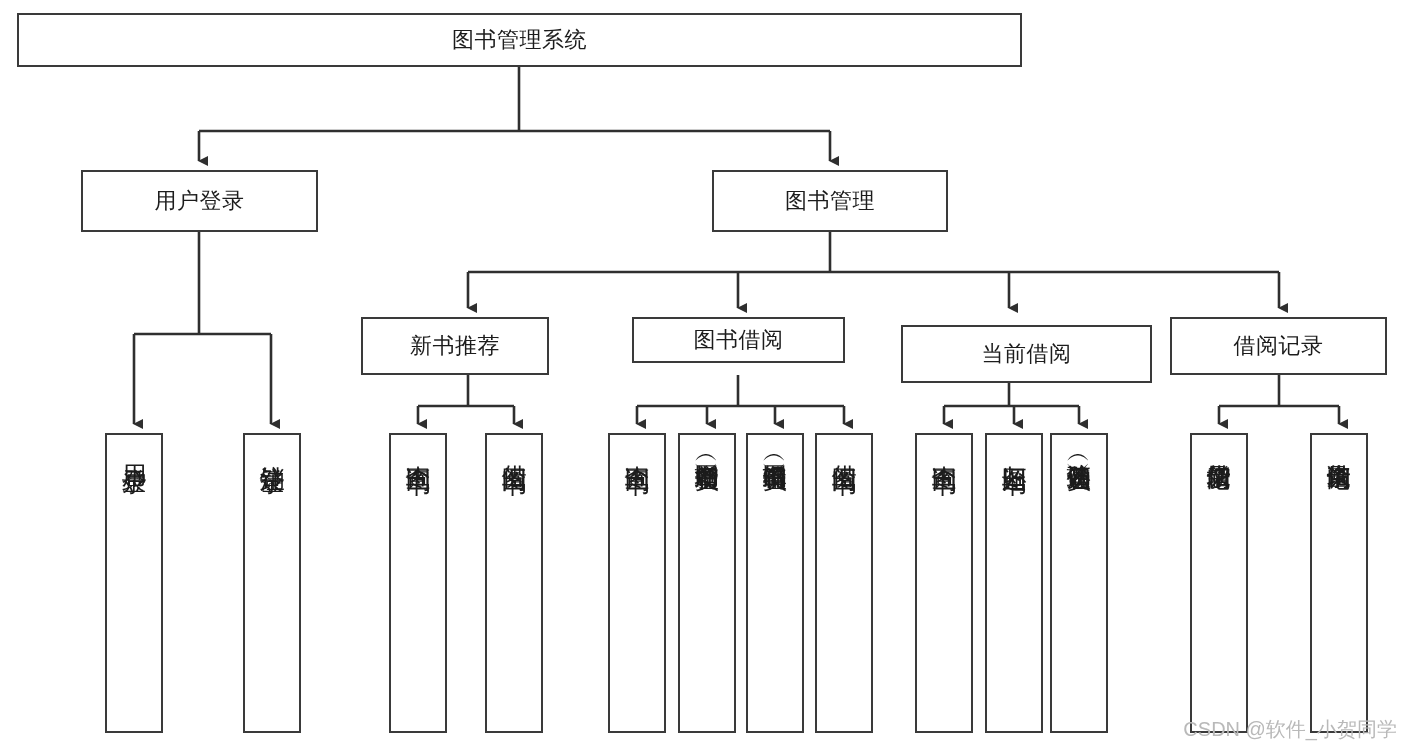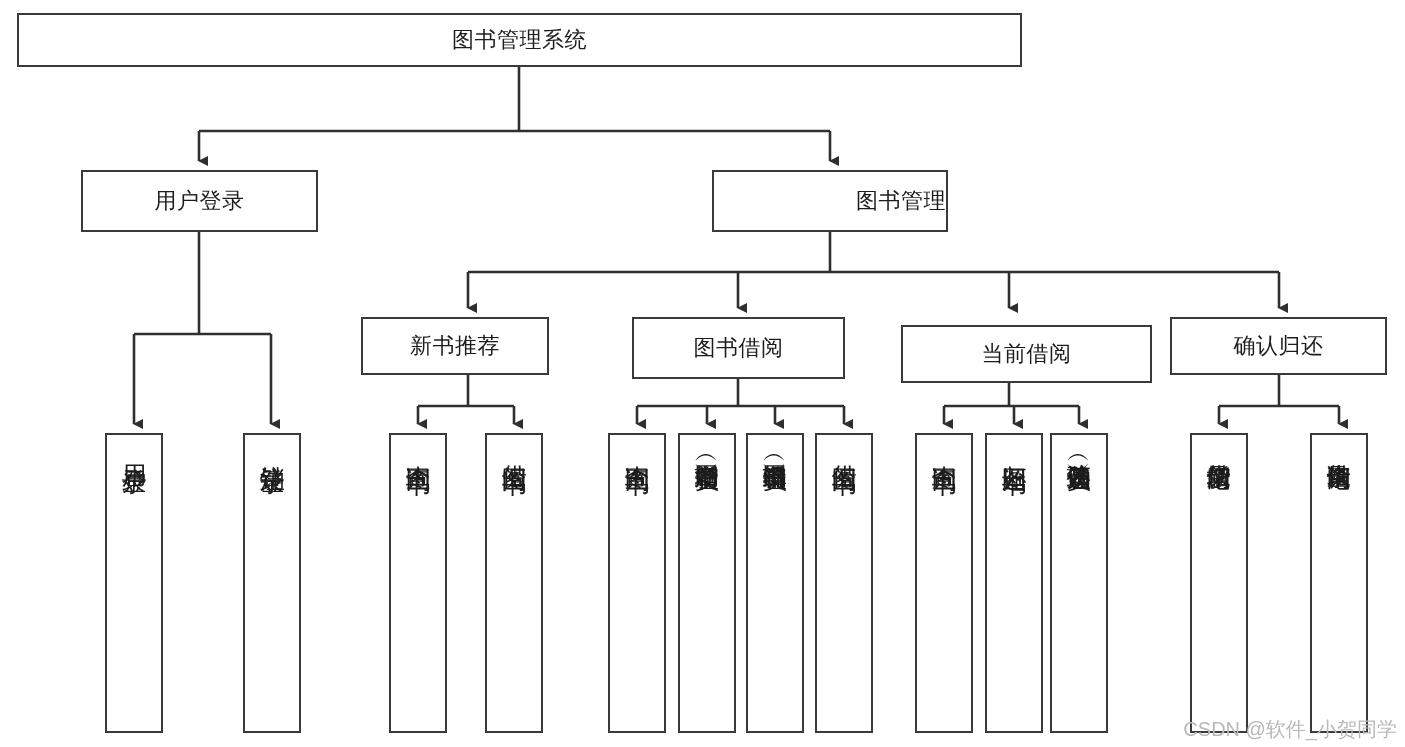--- a/index.html
+++ b/index.html
@@ -130,35 +130,35 @@
     </g>
   </svg>
 
   <div class="node node-root" style="left:17px; top:13px; width:1005px; height:54px;">
     <span class="label">图书管理系统</span>
   </div>
 
   <div class="node node-l2" style="left:81px; top:170px; width:237px; height:62px;">
     <span class="label">用户登录</span>
   </div>
-  <div class="node node-l2" style="left:712px; top:170px; width:236px; height:62px;justify-content:flex-end;">
+  <div class="node node-l2" style="left:712px; top:170px; width:236px; height:62px;">
     <span class="label">图书管理</span>
   </div>
 
   <div class="node node-l3" style="left:361px; top:317px; width:188px; height:58px;">
     <span class="label">新书推荐</span>
   </div>
-  <div class="node node-l3" style="left:632px; top:317px; width:213px; height:62px;">
+  <div class="node node-l3" style="left:632px; top:317px; width:213px; height:46px;">
     <span class="label">图书借阅</span>
   </div>
   <div class="node node-l3" style="left:901px; top:325px; width:251px; height:58px;">
     <span class="label">当前借阅</span>
   </div>
   <div class="node node-l3" style="left:1170px; top:317px; width:217px; height:58px;">
-    <span class="label">确认归还</span>
+    <span class="label">借阅记录</span>
   </div>
 
   <div class="node node-leaf" style="left:105px; top:433px; width:58px; height:300px;">
     <span class="label">用户登录</span>
   </div>
   <div class="node node-leaf" style="left:243px; top:433px; width:58px; height:300px;">
     <span class="label">注销登录</span>
   </div>
 
   <div class="node node-leaf" style="left:389px; top:433px; width:58px; height:300px;">

